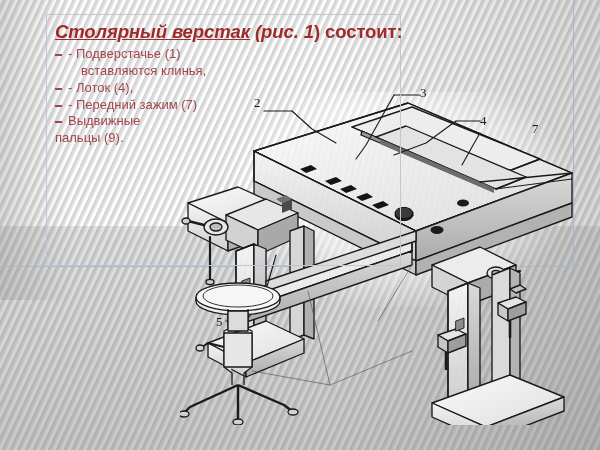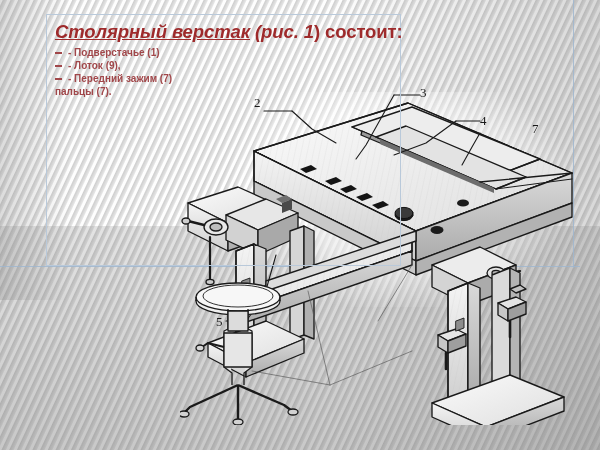--- a/index.html
+++ b/index.html
@@ -60,21 +60,21 @@
     font-size:18.5px;font-weight:bold;line-height:1.18;
     white-space:nowrap;
     letter-spacing:-0.1px;
   }
   #title .u{font-style:italic;text-decoration:underline;}
   #title .fig{font-style:italic;}
   #title .plain{font-style:normal;}
   ul#bullets{list-style:none;margin:3px 0 0 0;padding:0;}
   ul#bullets li{
     color:#a1474a;
-    font-size:10px;font-weight:bold;line-height:1.30;
+    font-size:13px;font-weight:normal;line-height:1.30;
     white-space:nowrap;
     position:relative;
     padding-left:13px;
   }
   ul#bullets li.dash::before{
     content:"";position:absolute;left:0;top:0.62em;
     width:7px;height:2px;background:#a1474a;
   }
   ul#bullets li.cont{padding-left:26px;}
   ul#bullets li.nodash{padding-left:0;}
@@ -270,19 +270,21 @@
         <ellipse cx="58" cy="337" rx="5" ry="3" fill="#d2d2d2"></ellipse>
       </g>
     </svg>
   </div>
 
   <div id="textbox">
     <div id="title"><span class="u">Столярный верстак</span><span class="plain"> </span><span class="fig">(рис. 1</span><span class="plain">) состоит:</span></div>
 
     <ul id="bullets">
       <li class="dash">- Подверстачье (1)</li>
-      <li class="dash">- Лоток (9),</li>
+      <li class="cont">вставляются клинья,</li>
+      <li class="dash">- Лоток (4),</li>
       <li class="dash">- Передний зажим (7)</li>
-      <li class="nodash">пальцы (7).</li>
+      <li class="dash">Выдвижные</li>
+      <li class="nodash">пальцы (9).</li>
     </ul>
   </div>
 
 </div>
 
 </body></html>

